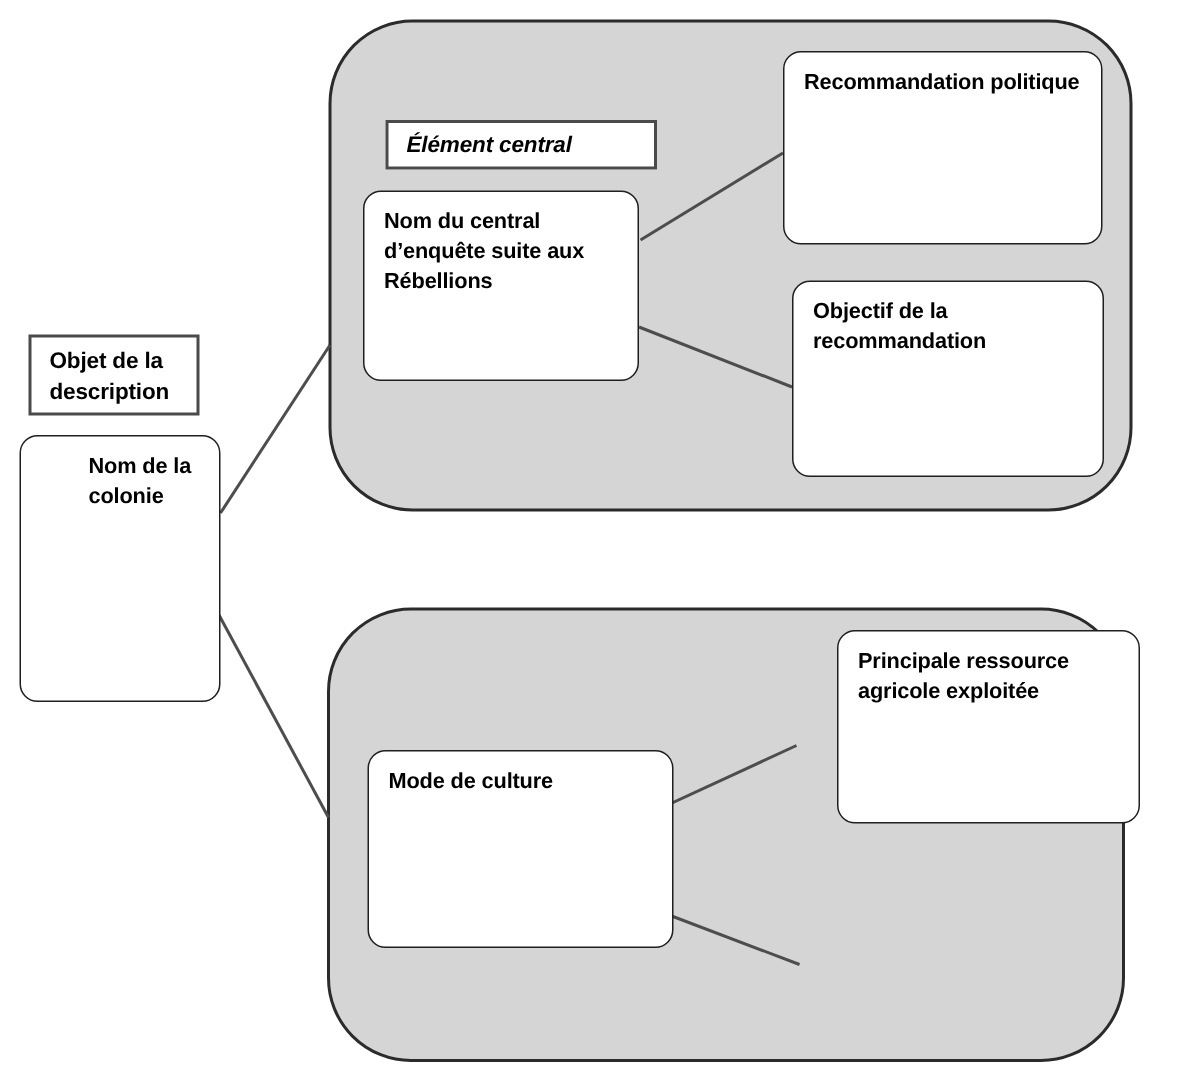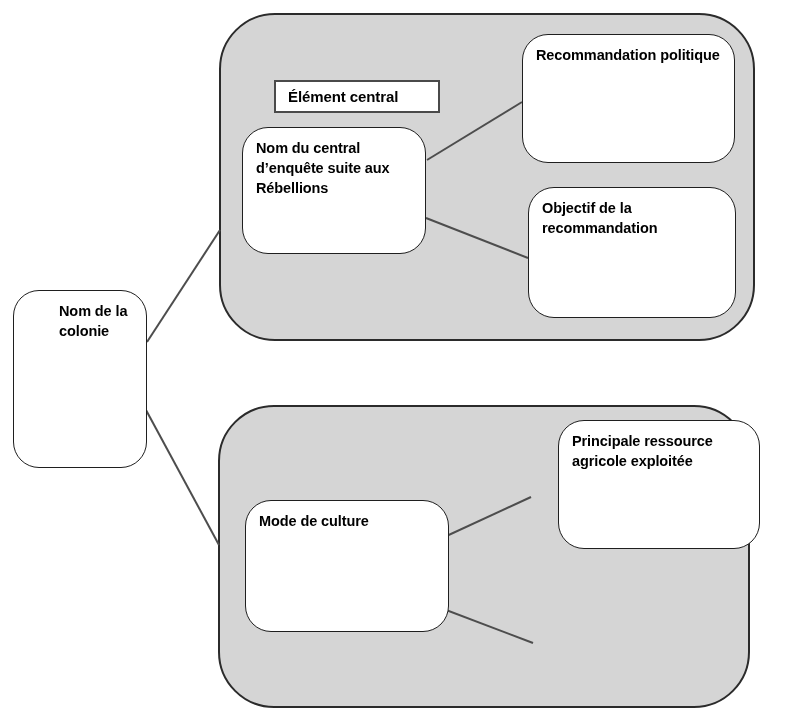--- a/index.html
+++ b/index.html
@@ -16,21 +16,21 @@
     position:absolute;
     background:var(--container-fill, #d5d5d5);
     border:2px solid var(--container-border, #2b2b2b);
     border-radius:56px;
     box-sizing:border-box;
   }
   .box {
     position:absolute;
     background:var(--box-fill, #ffffff);
     border:1.5px solid var(--box-border, #1f1f1f);
-    border-radius:26px;
+    border-radius:12px;
     box-sizing:border-box;
     padding:10px 9px 0 13px;
     font-size:14.5px;
     line-height:20px;
     letter-spacing:-0.1px;
   }
   .label-box {
     position:absolute;
     background:var(--box-fill, #ffffff);
     border:2px solid var(--label-border, #4a4a4a);
@@ -61,24 +61,25 @@
 
   <svg class="connectors" viewBox="0 0 786 725">
     <line x1="147" y1="342" x2="220" y2="230"></line>
     <line x1="146" y1="410" x2="219" y2="545"></line>
     <line x1="427" y1="160" x2="522" y2="102"></line>
     <line x1="426" y1="218" x2="528" y2="258"></line>
     <line x1="427" y1="545" x2="531" y2="497"></line>
     <line x1="425" y1="602" x2="533" y2="643"></line>
   </svg>
 
+  <div class="label-box" style="left:19px; top:223px; width:114px; height:54px;">Objet de la description</div>
 
   <div class="box" style="left:13px; top:290px; width:134px; height:178px;padding-left:45px;">Nom de la colonie</div>
 
-  <div class="label-box center" style="left:274px; top:80px; width:166px; height:33px;">Élément central</div>
+  <div class="label-box center" style="left:257px; top:80px; width:181px; height:33px;font-style:italic;">Élément central</div>
 
   <div class="box" style="left:242px; top:127px; width:184px; height:127px;">Nom du central d’enquête suite aux Rébellions</div>
 
   <div class="box" style="left:522px; top:34px; width:213px; height:129px;">Recommandation politique</div>
 
   <div class="box" style="left:528px; top:187px; width:208px; height:131px;">Objectif de la recommandation</div>
 
   <div class="box" style="left:245px; top:500px; width:204px; height:132px;">Mode de culture</div>
 
   <div class="box" style="left:558px; top:420px; width:202px; height:129px;">Principale ressource agricole exploitée</div>

